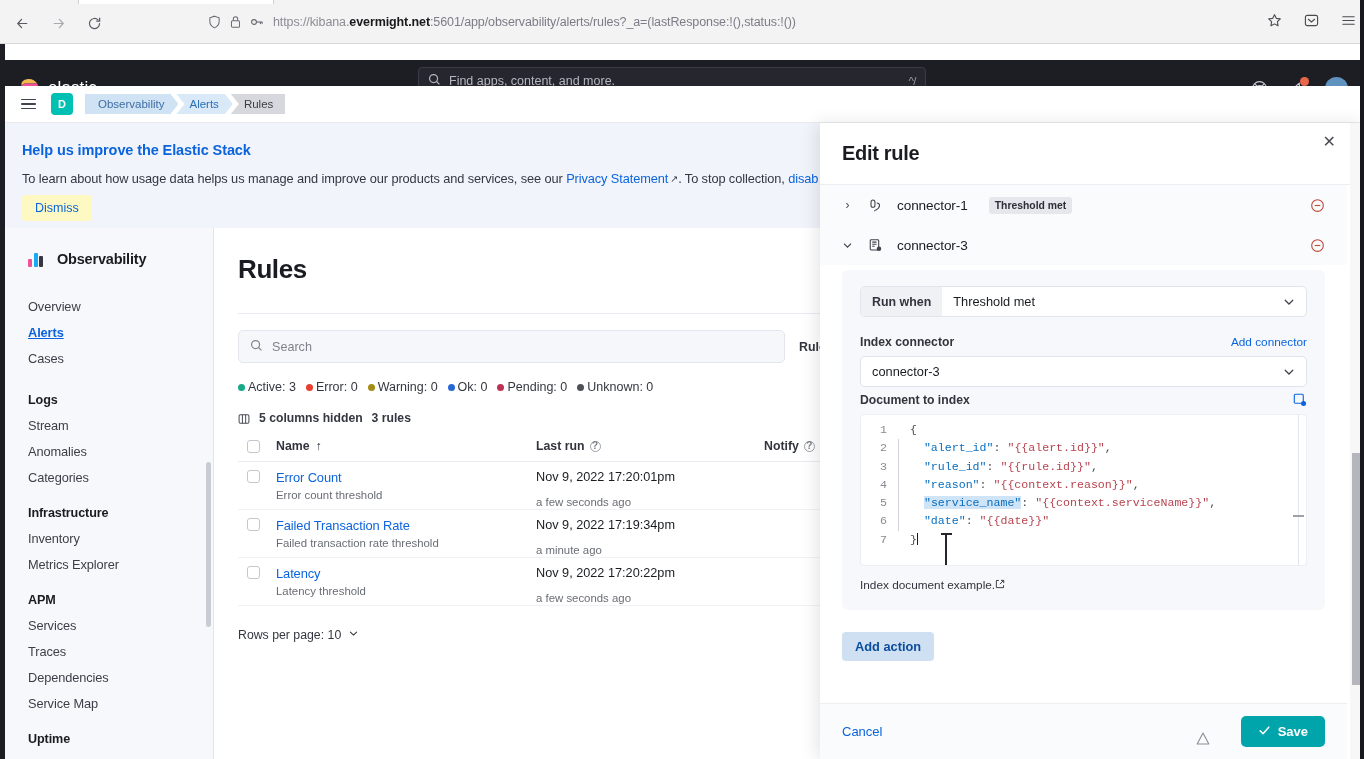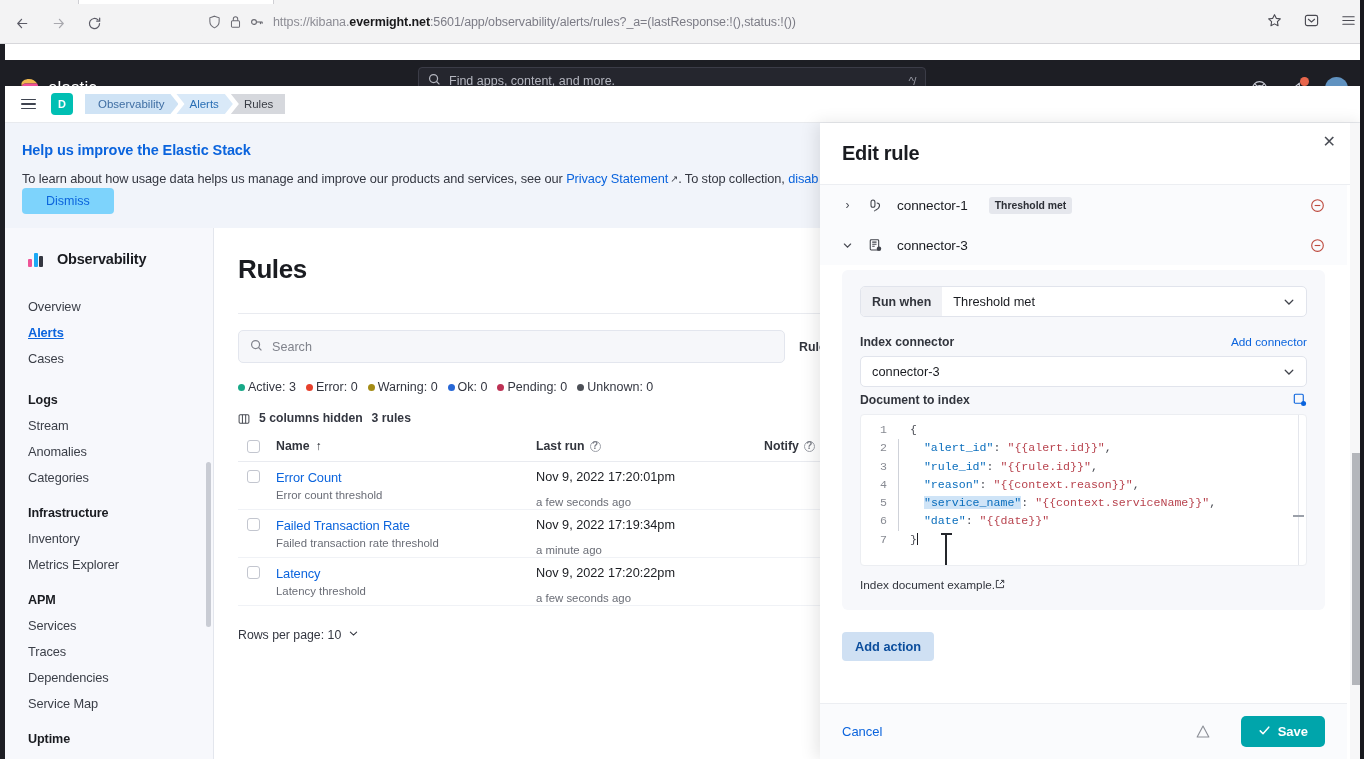--- a/index.html
+++ b/index.html
@@ -95,22 +95,22 @@
   
   .banner {
     position:absolute; left:0; top:123px; width:1364px; height:105px;
     background:#f1f4fa; padding:19px 0 0 22px;
   }
   .banner-title { color:#0b64dd; font-size:14.5px; font-weight:700; letter-spacing:-0.1px; }
   .banner-body { color:#343741; font-size:12.8px; margin-top:13px; letter-spacing:-0.1px; }
   .banner-body a { color:#0b64dd; text-decoration:none; cursor:pointer; }
   .ext-ic { font-size:9.5px; display:inline-block; vertical-align:1px; margin-left:2px; }
   .dismiss-btn {
-    margin-top:2px; height:26px; padding:0 24px; display:inline-flex; align-items:center;
-    background:#7dd3fc; color:#0b64dd; font-size:12.5px; border:none; border-radius:4px;
+    margin-top:9px; height:26px; padding:0 13px; display:inline-flex; align-items:center;
+    background:#fef9c3; color:#0b64dd; font-size:12.5px; border:none; border-radius:4px;
     cursor:pointer; font-family:inherit;
   }
 
   
   .sidebar {
     position:absolute; left:0; top:228px; width:214px; height:531px;
     background:#f7f8fc; border-right:1px solid #e3e6ed; padding:22px 0 0 0;
     overflow:hidden;
   }
   .side-head { display:flex; align-items:center; gap:10px; padding:0 0 0 28px; margin-bottom:26px; }
@@ -263,21 +263,21 @@
     margin:22px 0 0 22px; height:29px; padding:0 13px; display:inline-flex; align-items:center;
     background:#cfe0f3; color:#0b4d9c; font-size:12.8px; font-weight:700;
     border:none; border-radius:4px; cursor:pointer; font-family:inherit;
   }
   .fly-footer {
     position:absolute; left:0; bottom:0; width:527px; height:56px;
     background:#fafbfd; border-top:1px solid #eceef2; display:flex; align-items:center;
     padding:0 22px;
   }
   .cancel-link { color:#0b64dd; font-size:13px; cursor:pointer; }
-  .footer-right { margin-left:auto; display:flex; align-items:center; gap:30px; }
+  .footer-right { margin-left:auto; display:flex; align-items:flex-end; gap:30px; }
   .warn-ic { color:#8c8f97; display:flex; align-items:center; }
   .save-btn {
     height:31px; padding:0 17px; display:flex; align-items:center; gap:7px;
     background:#00a5ab; color:#ffffff; font-size:13px; font-weight:700;
     border:none; border-radius:5px; cursor:pointer; font-family:inherit;
   }
   .fly-scrolltrack {
     position:absolute; right:0; top:0; width:14px; height:636px; background:#f7f7f8;
   }
   .fly-scrollthumb {

